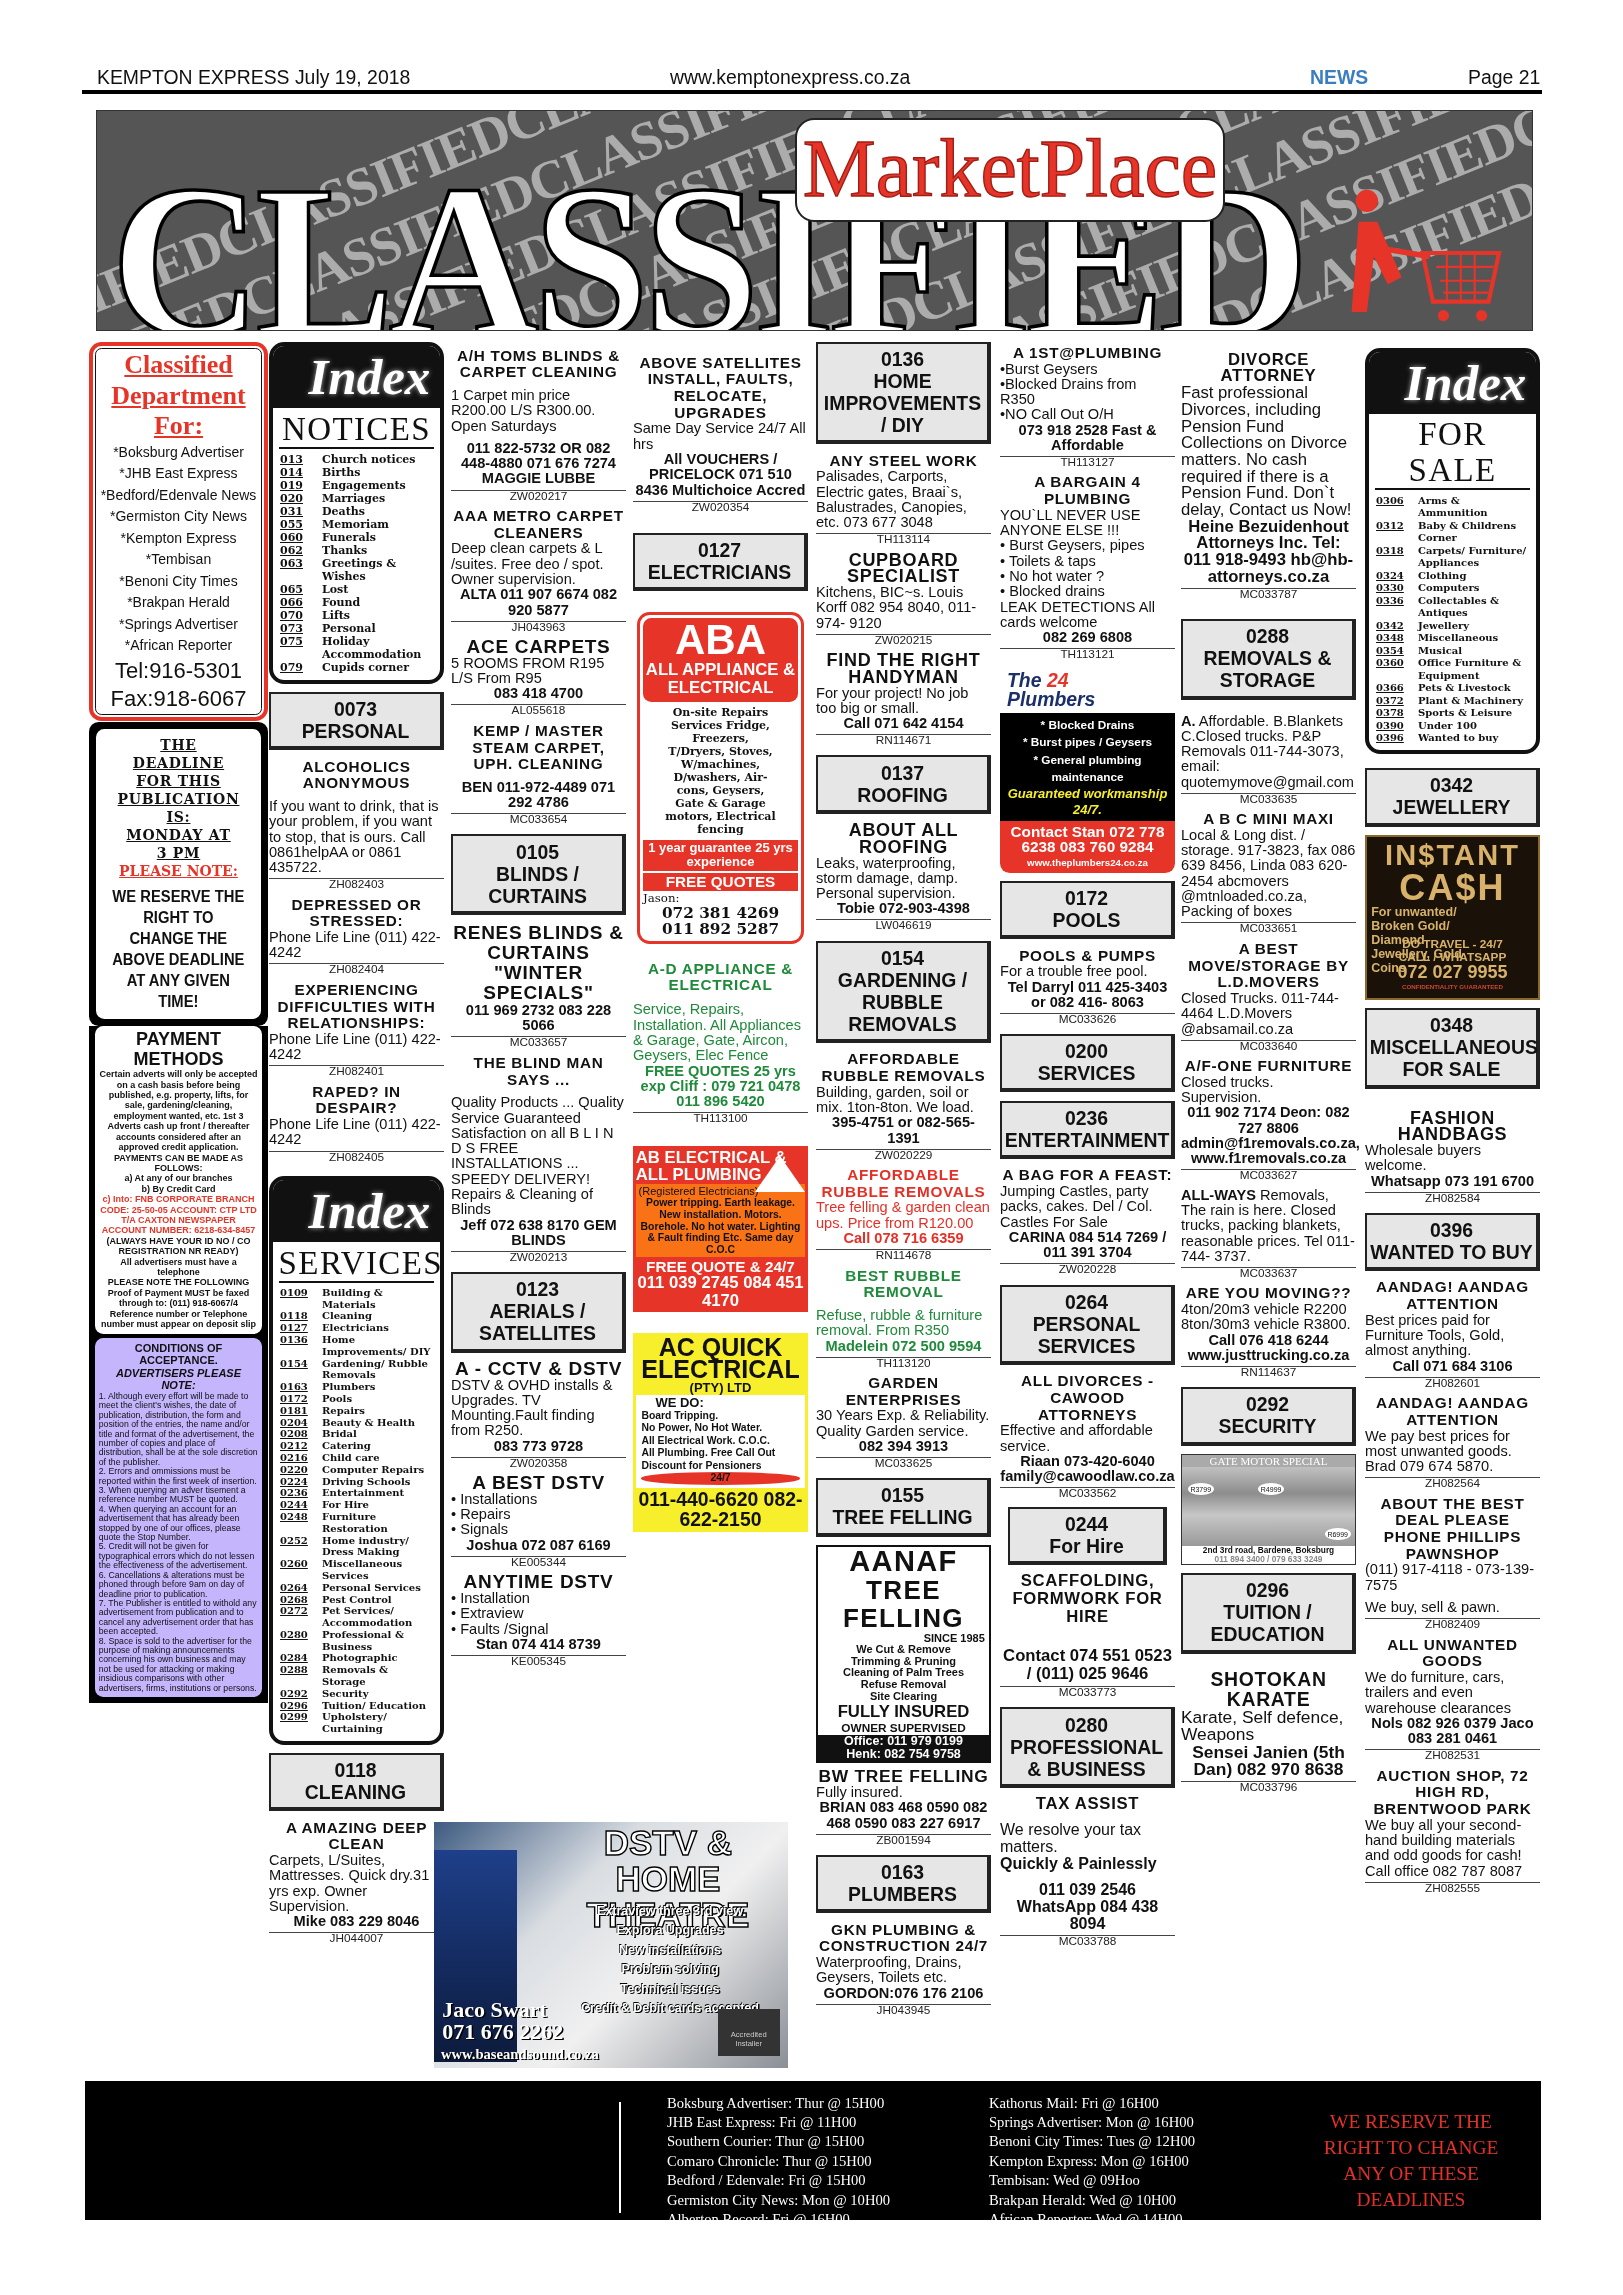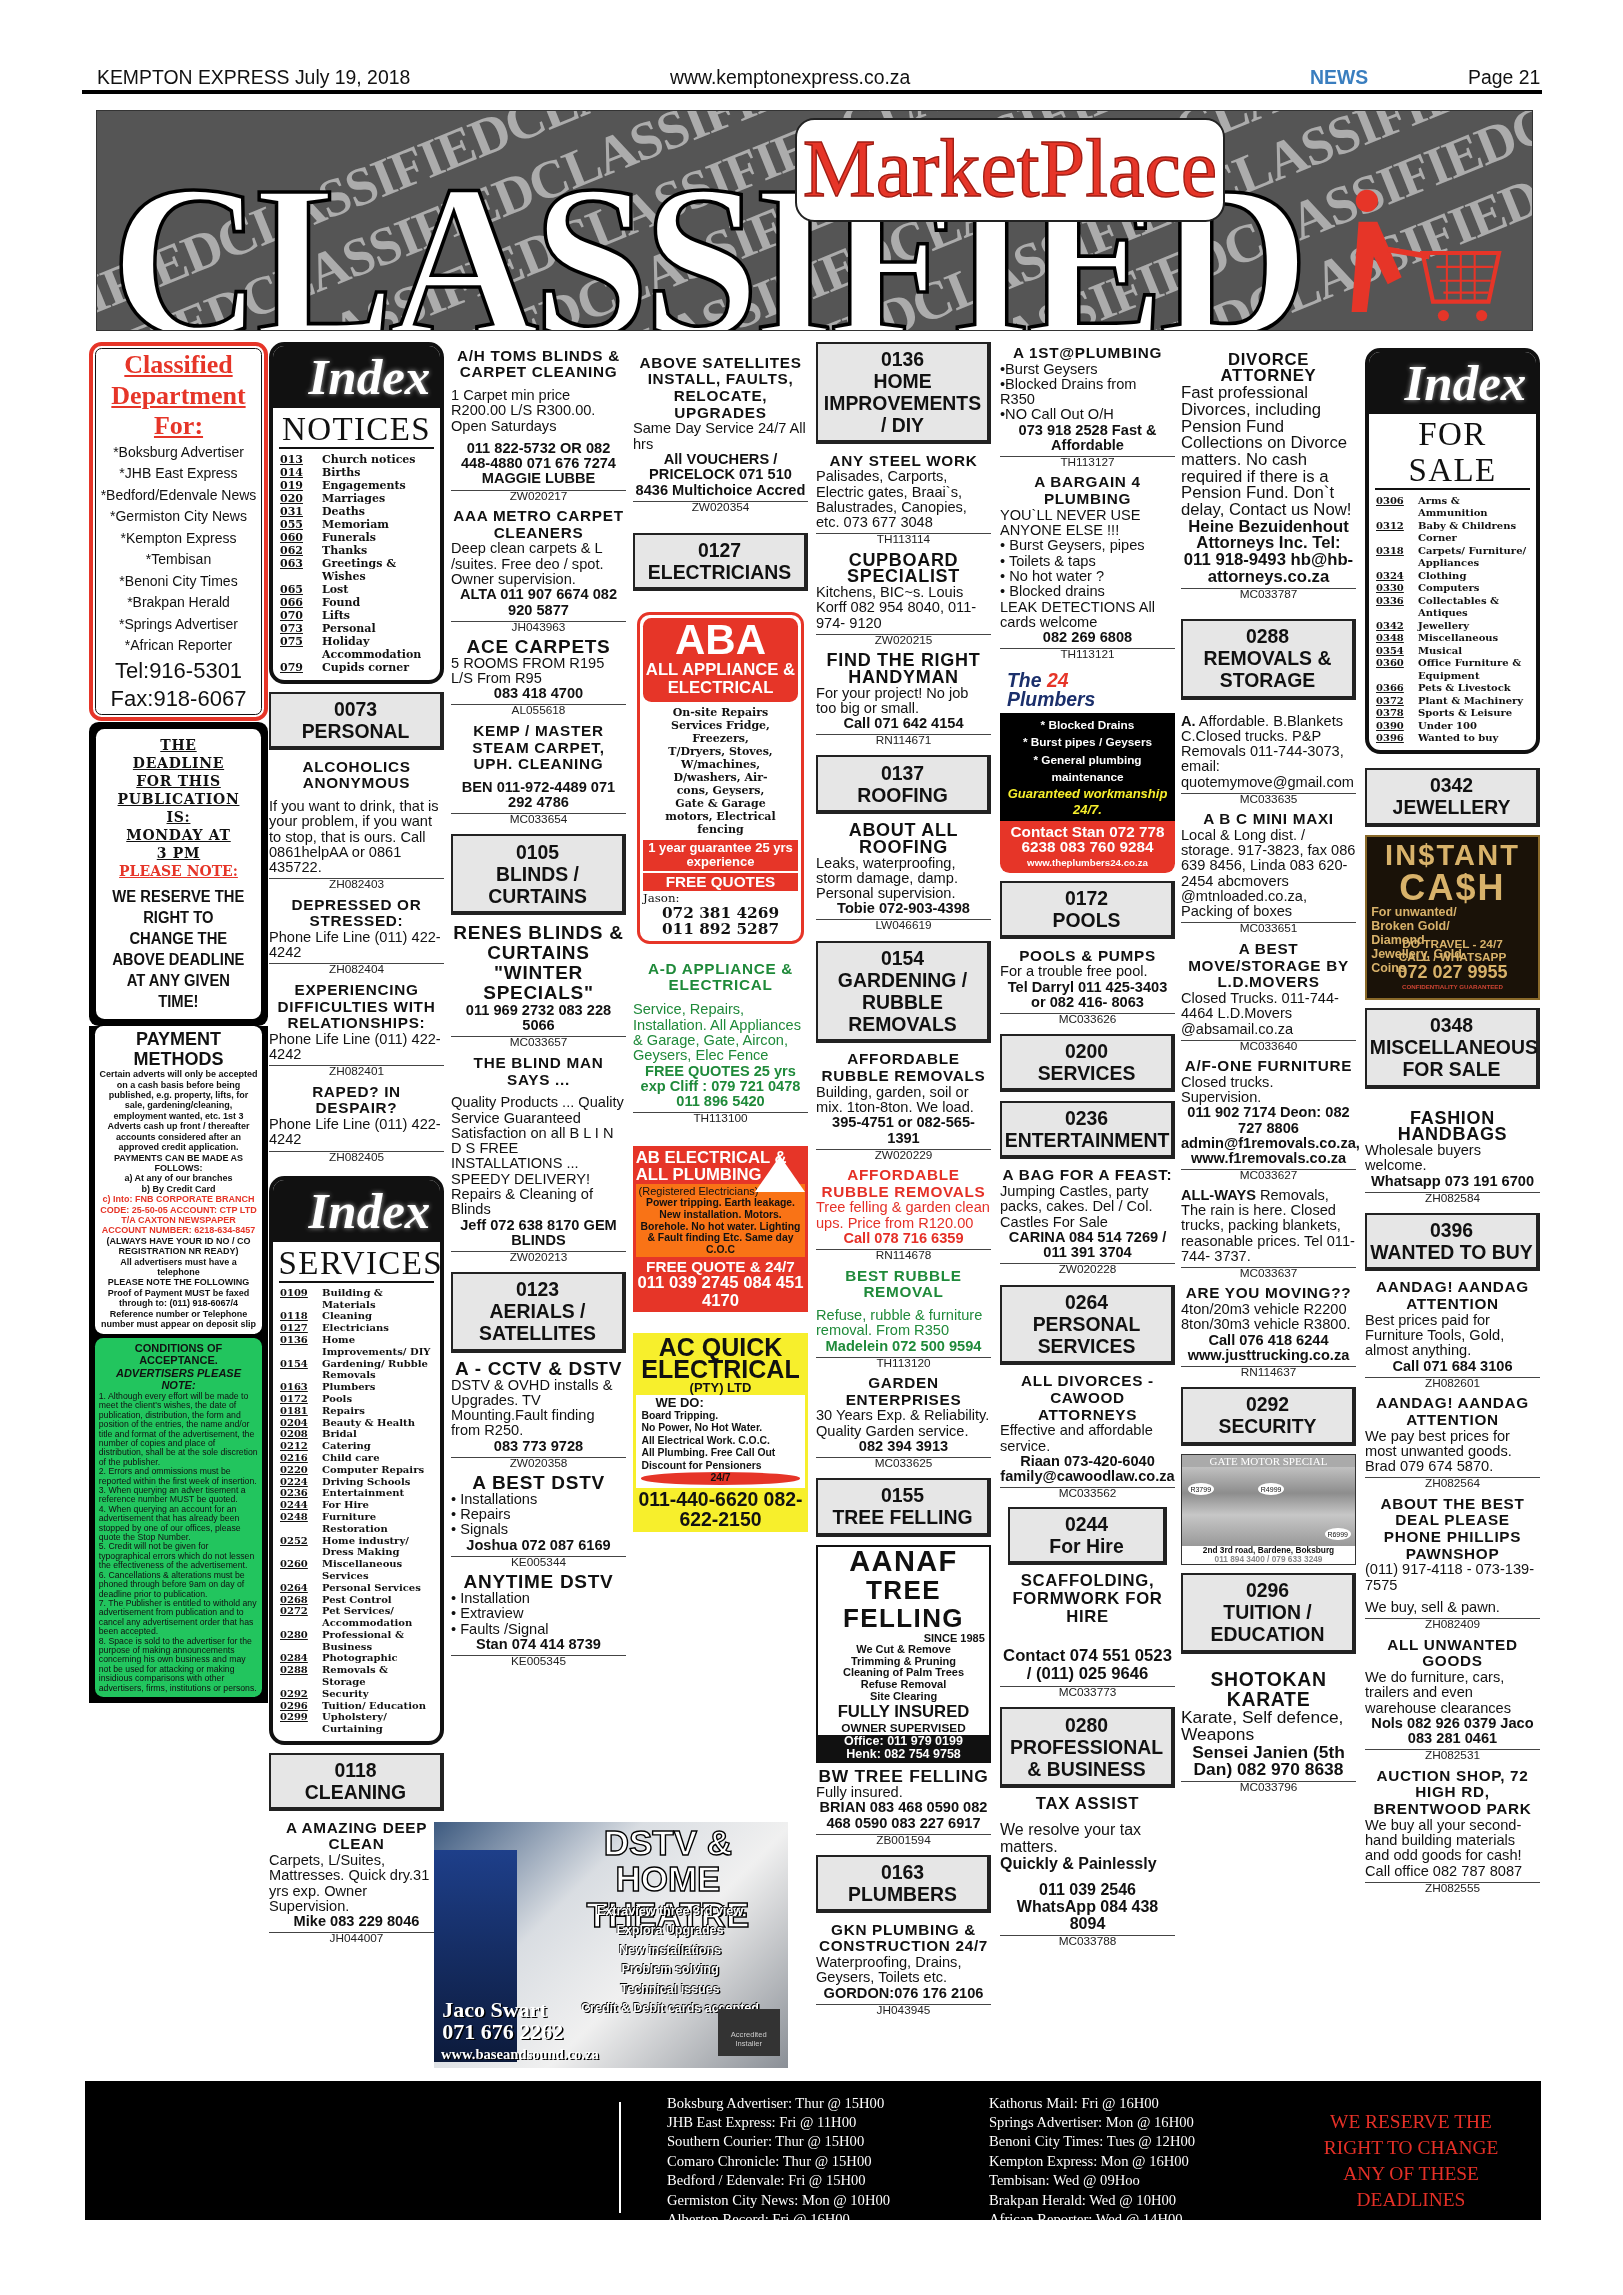--- a/index.html
+++ b/index.html
@@ -111,21 +111,21 @@
       <div>Certain adverts will only be accepted on a cash basis before being published, e.g. property, lifts, for sale, gardening/cleaning, employment wanted, etc. 1st 3 Adverts cash up front / thereafter accounts considered after an approved credit application.</div>
       <div>PAYMENTS CAN BE MADE AS FOLLOWS:</div>
       <div>a) At any of our branches</div>
       <div>b) By Credit Card</div>
       <div style="color:#e63528;">c) Into: FNB CORPORATE BRANCH CODE: 25-50-05 ACCOUNT: CTP LTD T/A CAXTON NEWSPAPER ACCOUNT NUMBER: 6218-634-8457</div>
       <div>(ALWAYS HAVE YOUR ID NO / CO REGISTRATION NR READY)</div>
       <div>All advertisers must have a telephone</div>
       <div>PLEASE NOTE THE FOLLOWING</div>
       <div>Proof of Payment MUST be faxed through to: (011) 918-6067/4 Reference number or Telephone number must appear on deposit slip</div>
     </div>
-    <div style="background:#22c55e;border-radius:8.3px;padding:4.2px;margin-top:4.2px;font-size:8.7px;line-height:9.4px;">
+    <div style="background:#c4b5fd;border-radius:8.3px;padding:4.2px;margin-top:4.2px;font-size:8.7px;line-height:9.4px;">
       <div style="text-align:center;font-weight:bold;font-size:11px;line-height:12.5px;">CONDITIONS OF ACCEPTANCE.</div>
       <div style="text-align:center;font-weight:bold;font-style:italic;font-size:11px;line-height:12.5px;">ADVERTISERS PLEASE NOTE:</div>
       <div>1. Although every effort will be made to meet the client's wishes, the date of publication, distribution, the form and position of the entries, the name and/or title and format of the advertisement, the number of copies and place of distribution, shall be at the sole discretion of the publisher.</div>
         <div>2. Errors and ommissions must be reported within the first week of insertion.</div>
         <div>3. When querying an adver tisement a reference number MUST be quoted.</div>
         <div>4. When querying an account for an advertisement that has already been stopped by one of our offices, please quote the Stop Number.</div>
         <div>5. Credit will not be given for typographical errors which do not lessen the effectiveness of the advertisement.</div>
         <div>6. Cancellations &amp; alterations must be phoned through before 9am on day of deadline prior to publication.</div>
         <div>7. The Publisher is entitled to withold any advertisement from publication and to cancel any advertisement order that has been accepted.</div>
         <div>8. Space is sold to the advertiser for the purpose of making announcements concerning his own business and may not be used for attacking or making insidious comparisons with other advertisers, firms, institutions or persons.</div>

